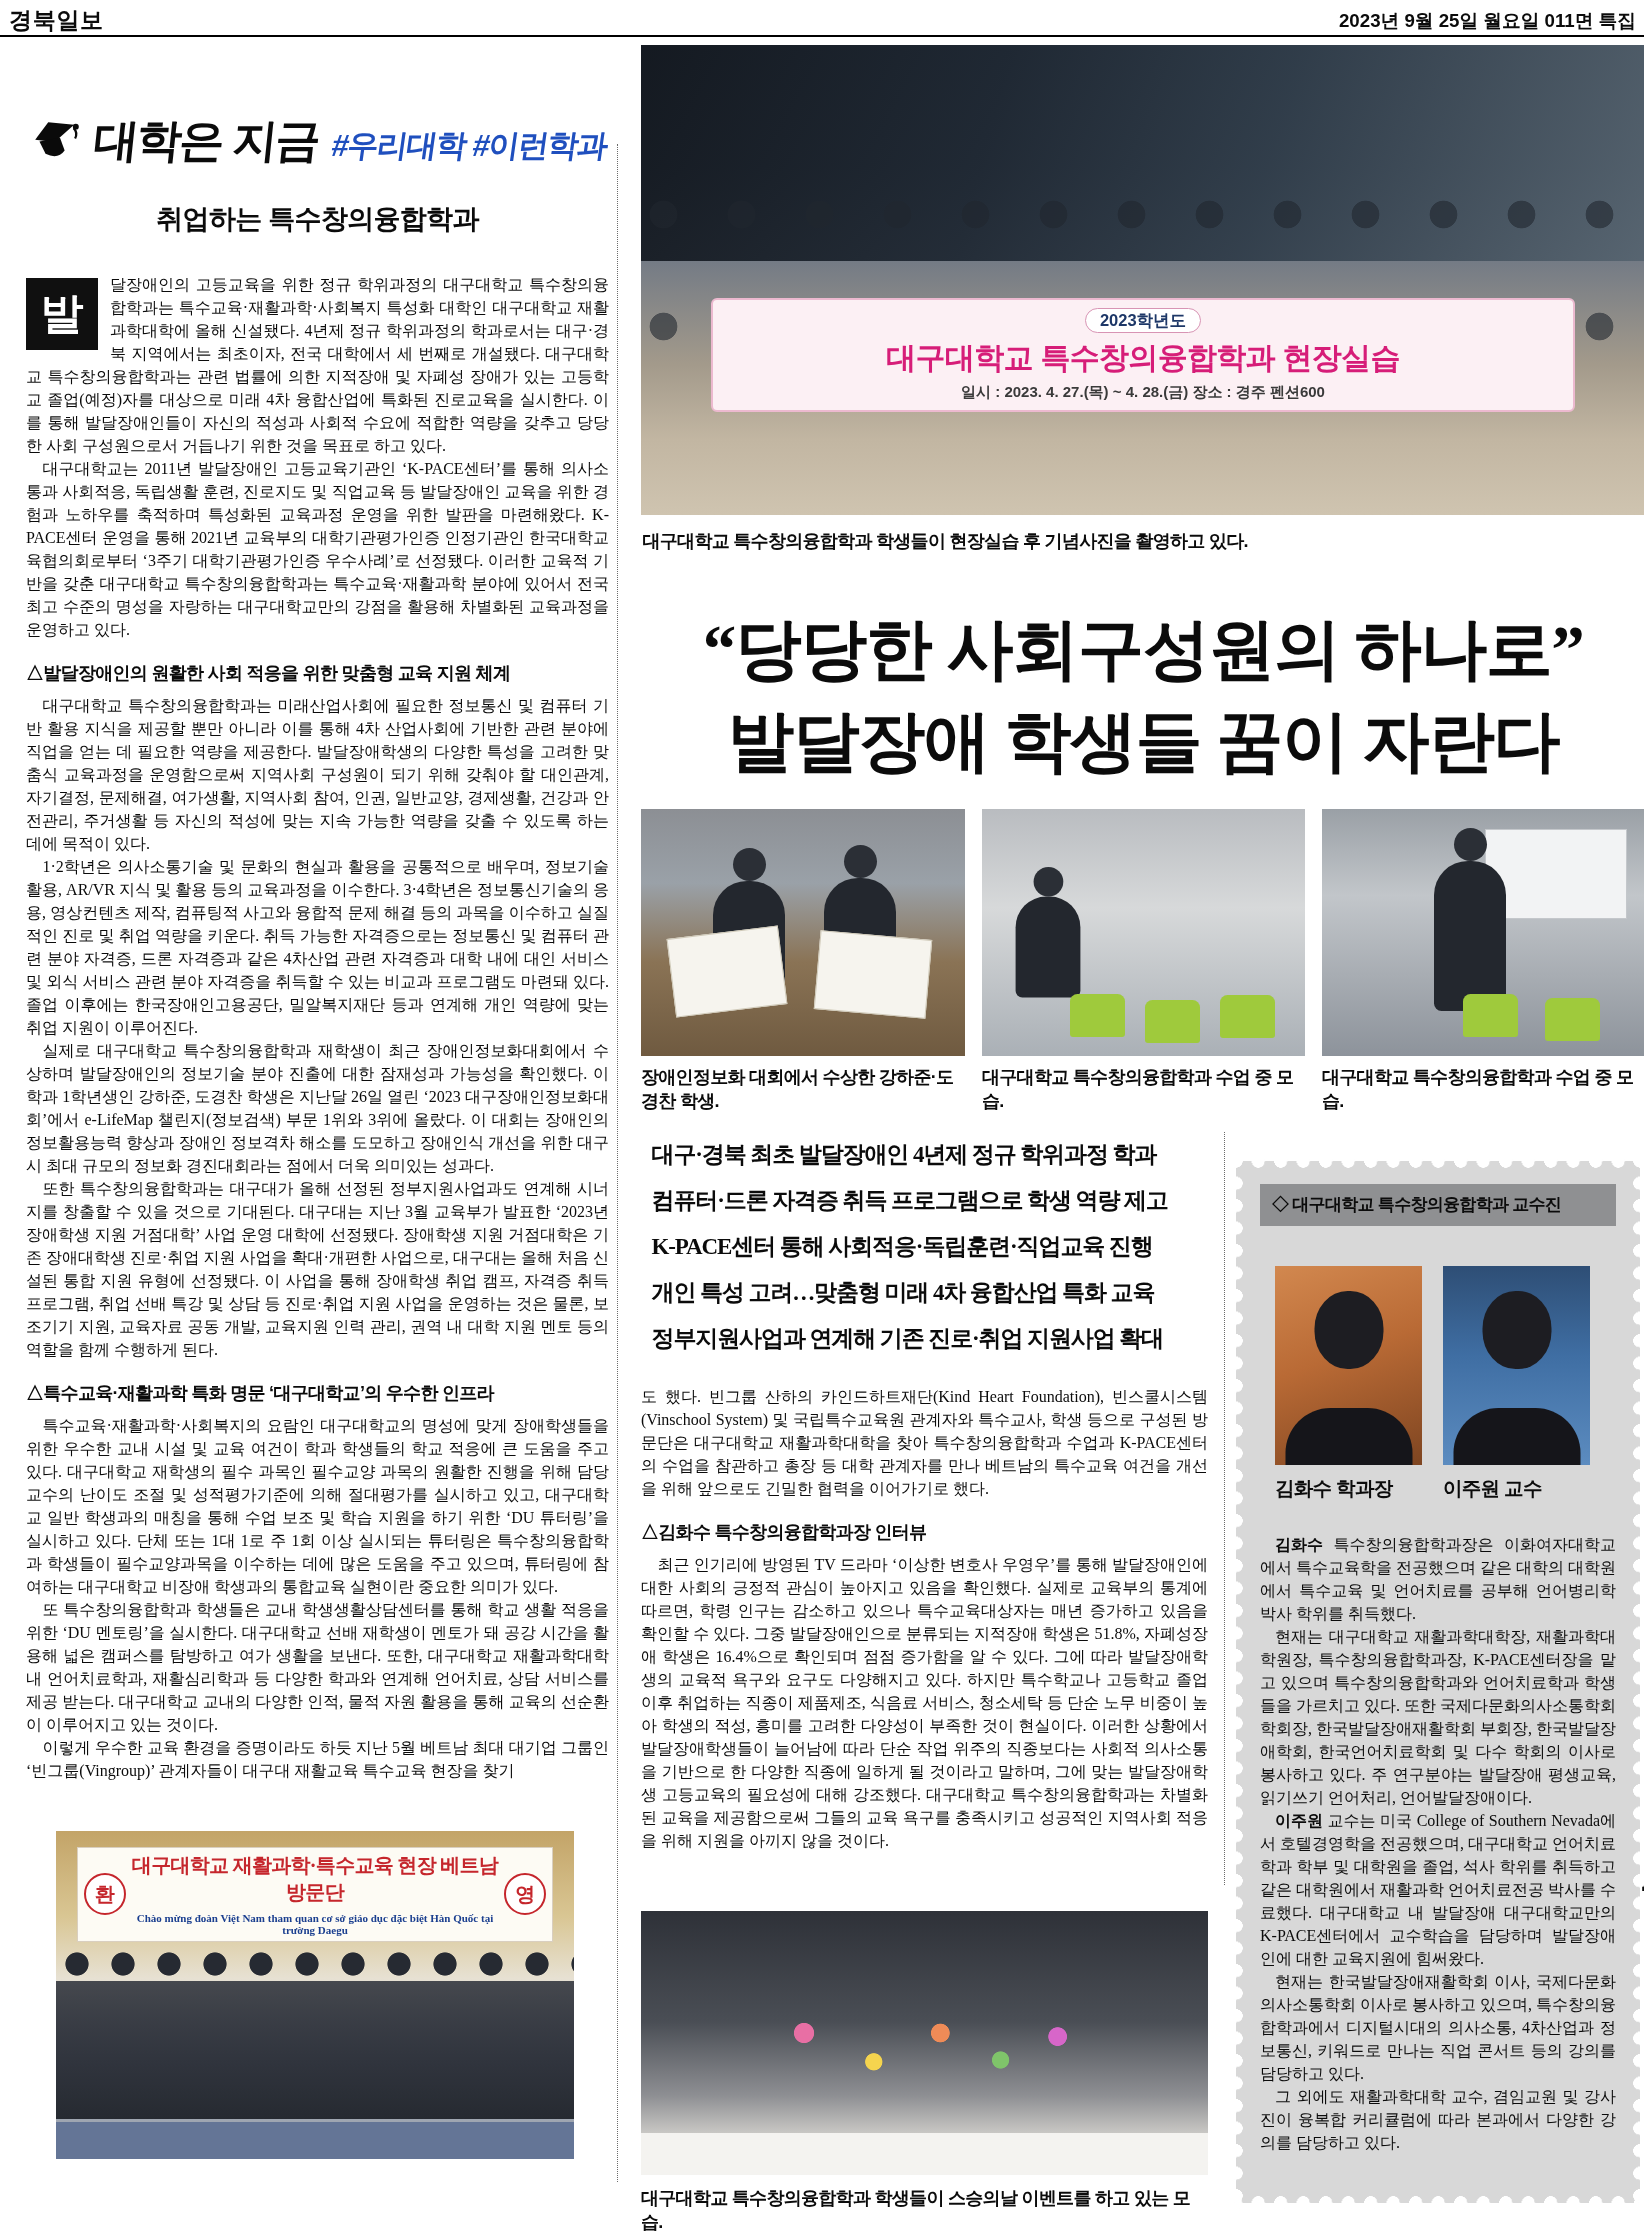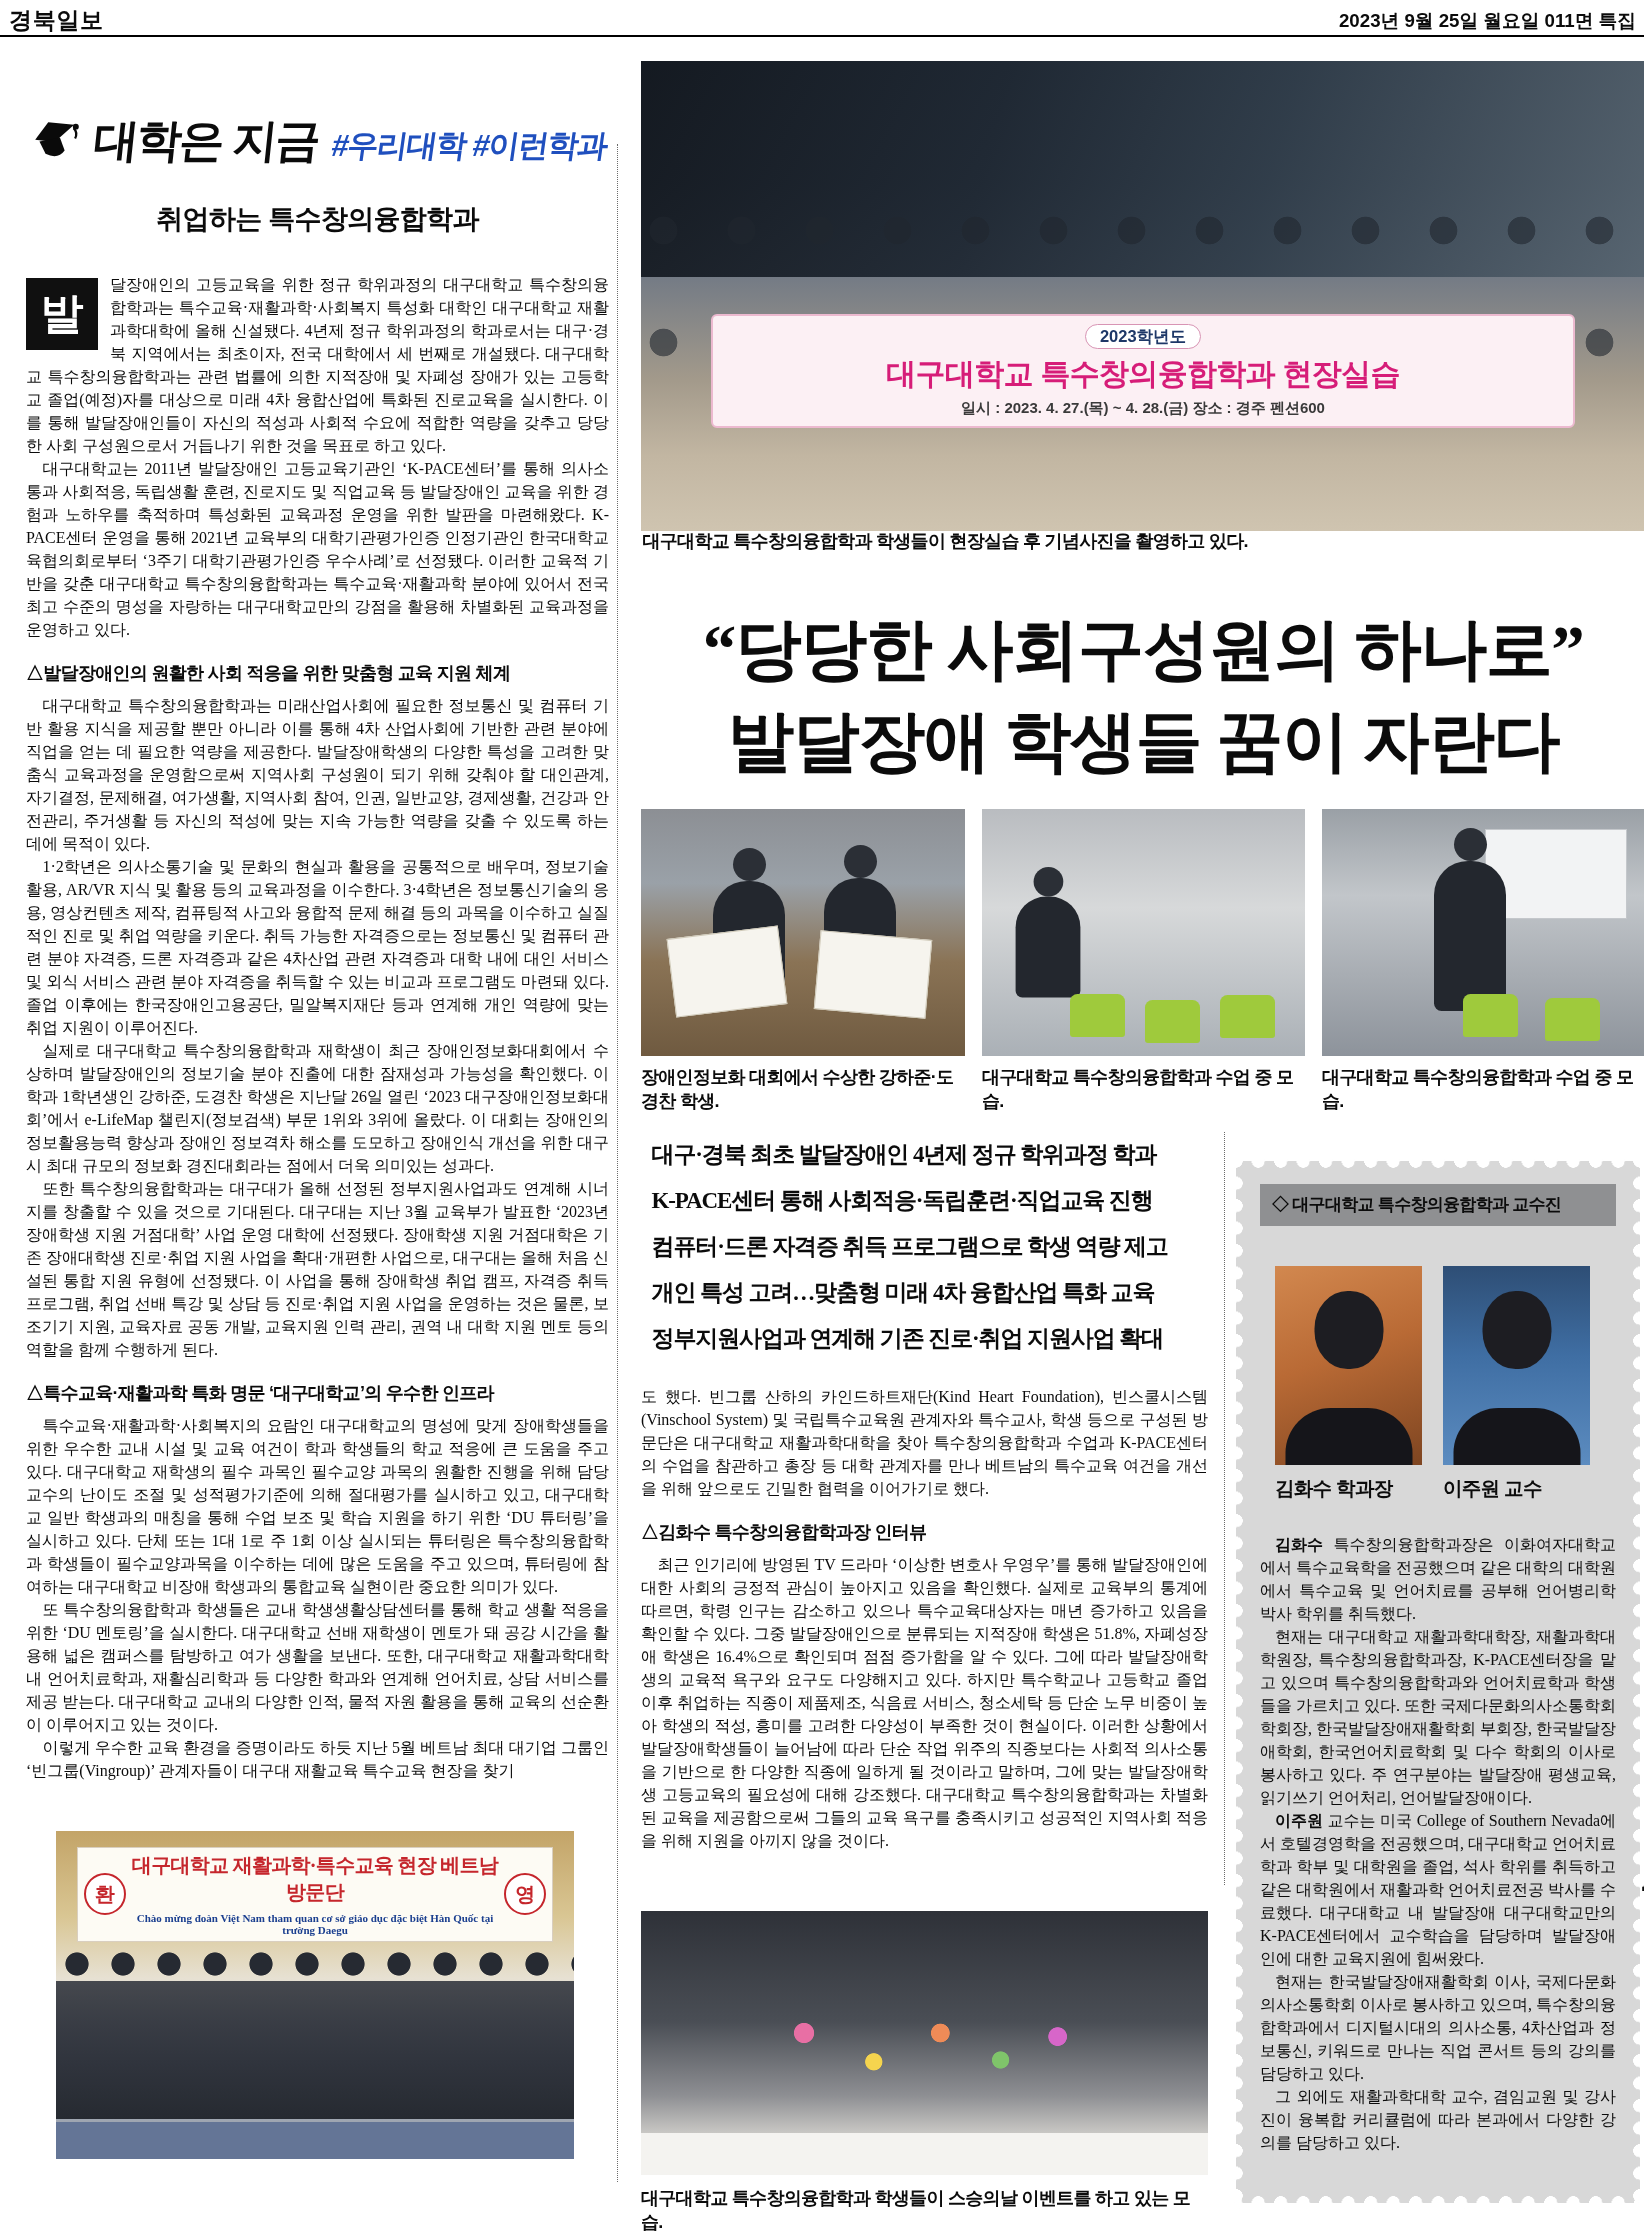--- a/index.html
+++ b/index.html
@@ -49,21 +49,21 @@
   .vn-floor { position:absolute; bottom:0; left:0; right:0; height:11%; background:#647596; }
   .cap { font-family:"Liberation Sans",sans-serif; font-weight:700; font-size:18px; letter-spacing:-0.7px; }
   .vn-caption { margin:12px 0 0 30px; width:524px; }
 
   
   .vdash1 { position:absolute; left:617px; top:144px; height:2038px; border-left:1.5px dotted #6b6b6b; }
 
   
   .right-area { position:absolute; left:641px; top:45px; width:1004px; height:2194px; }
 
-  .main-photo { position:absolute; left:0; top:16px; width:1004px; height:470px; overflow:hidden;
+  .main-photo { position:absolute; left:0; top:0; width:1004px; height:470px; overflow:hidden;
     background:linear-gradient(180deg,#39424e 0%,#49525e 26%,#747b85 46%,#a39a8b 68%,#c2b6a2 84%,#cfc4b0 100%); }
   .building { position:absolute; left:0; top:0; width:100%; height:46%;
     background:linear-gradient(105deg,#11161d 0%,#1d2631 35%,#2f3c49 62%,#55636f 100%); opacity:.92; }
   .crowd { position:absolute; left:0; right:0; top:150px; height:157px; opacity:.6;
     background-image:radial-gradient(circle at 22.5px 19.5px,#20262e 13.5px,rgba(0,0,0,0) 14.2px);
     background-size:78px 112px; background-repeat:repeat; }
   .event-banner { position:absolute; left:7%; right:7%; top:253px; height:114px; background:#fcf0f4;
     border:2.2px solid #ecb9cf; border-radius:6px; display:flex; flex-direction:column; align-items:center; justify-content:center; gap:4.5px;
     font-family:"Liberation Sans",sans-serif; }
   .banner-year { background:#fff; color:#1d3767; border:1.5px solid #d894b4; border-radius:19.5px; font-weight:800; font-size:16.5px; padding:0.7px 13.5px; }
@@ -233,22 +233,22 @@
       </figure>
     </div>
     <div class="caption-row">
       <div class="cap rc1">장애인정보화 대회에서 수상한 강하준·도경찬 학생.</div>
       <div class="cap rc2">대구대학교 특수창의융합학과 수업 중 모습.</div>
       <div class="cap rc3">대구대학교 특수창의융합학과 수업 중 모습.</div>
     </div>
 
     <div class="summary">
       <div class="line">대구·경북 최초 발달장애인 4년제 정규 학위과정 학과</div>
+      <div class="line">컴퓨터·드론 자격증 취득 프로그램으로 학생 역량 제고</div>
       <div class="line">K-PACE센터 통해 사회적응·독립훈련·직업교육 진행</div>
-      <div class="line">컴퓨터·드론 자격증 취득 프로그램으로 학생 역량 제고</div>
       <div class="line">개인 특성 고려…맞춤형 미래 4차 융합산업 특화 교육</div>
       <div class="line">정부지원사업과 연계해 기존 진로·취업 지원사업 확대</div>
     </div>
 
     <div class="vdash2"></div>
 
     <div class="mid-text">
       <p class="cont">도 했다. 빈그룹 산하의 카인드하트재단(Kind Heart Foundation), 빈스쿨시스템(Vinschool System) 및 국립특수교육원 관계자와 특수교사, 학생 등으로 구성된 방문단은 대구대학교 재활과학대학을 찾아 특수창의융합학과 수업과 K-PACE센터의 수업을 참관하고 총장 등 대학 관계자를 만나 베트남의 특수교육 여건을 개선을 위해 앞으로도 긴밀한 협력을 이어가기로 했다.</p>
       <h3 class="subhead">△김화수 특수창의융합학과장 인터뷰</h3>
       <p>최근 인기리에 방영된 TV 드라마 ‘이상한 변호사 우영우’를 통해 발달장애인에 대한 사회의 긍정적 관심이 높아지고 있음을 확인했다. 실제로 교육부의 통계에 따르면, 학령 인구는 감소하고 있으나 특수교육대상자는 매년 증가하고 있음을 확인할 수 있다. 그중 발달장애인으로 분류되는 지적장애 학생은 51.8%, 자폐성장애 학생은 16.4%으로 확인되며 점점 증가함을 알 수 있다. 그에 따라 발달장애학생의 교육적 욕구와 요구도 다양해지고 있다. 하지만 특수학교나 고등학교 졸업 이후 취업하는 직종이 제품제조, 식음료 서비스, 청소세탁 등 단순 노무 비중이 높아 학생의 적성, 흥미를 고려한 다양성이 부족한 것이 현실이다. 이러한 상황에서 발달장애학생들이 늘어남에 따라 단순 작업 위주의 직종보다는 사회적 의사소통을 기반으로 한 다양한 직종에 일하게 될 것이라고 말하며, 그에 맞는 발달장애학생 고등교육의 필요성에 대해 강조했다. 대구대학교 특수창의융합학과는 차별화된 교육을 제공함으로써 그들의 교육 욕구를 충족시키고 성공적인 지역사회 적응을 위해 지원을 아끼지 않을 것이다.</p>

